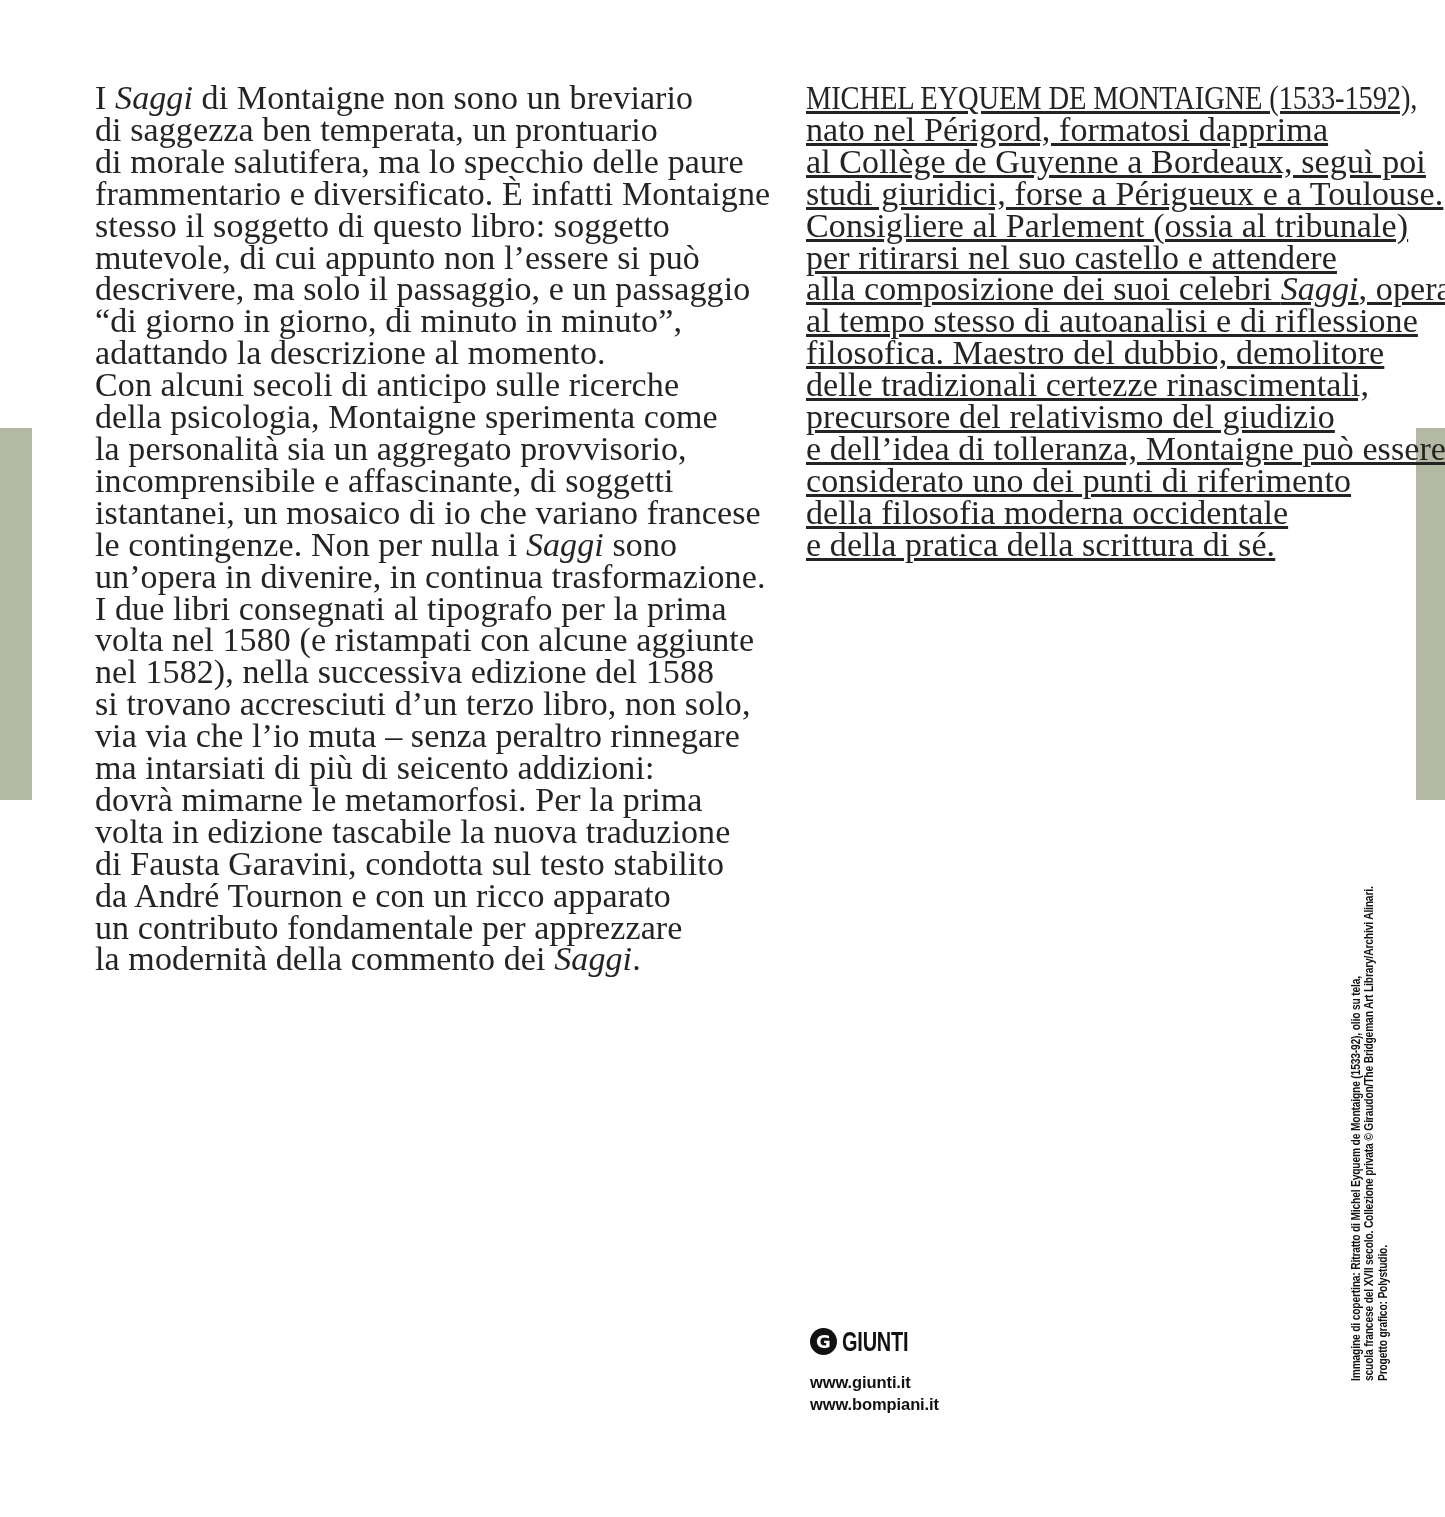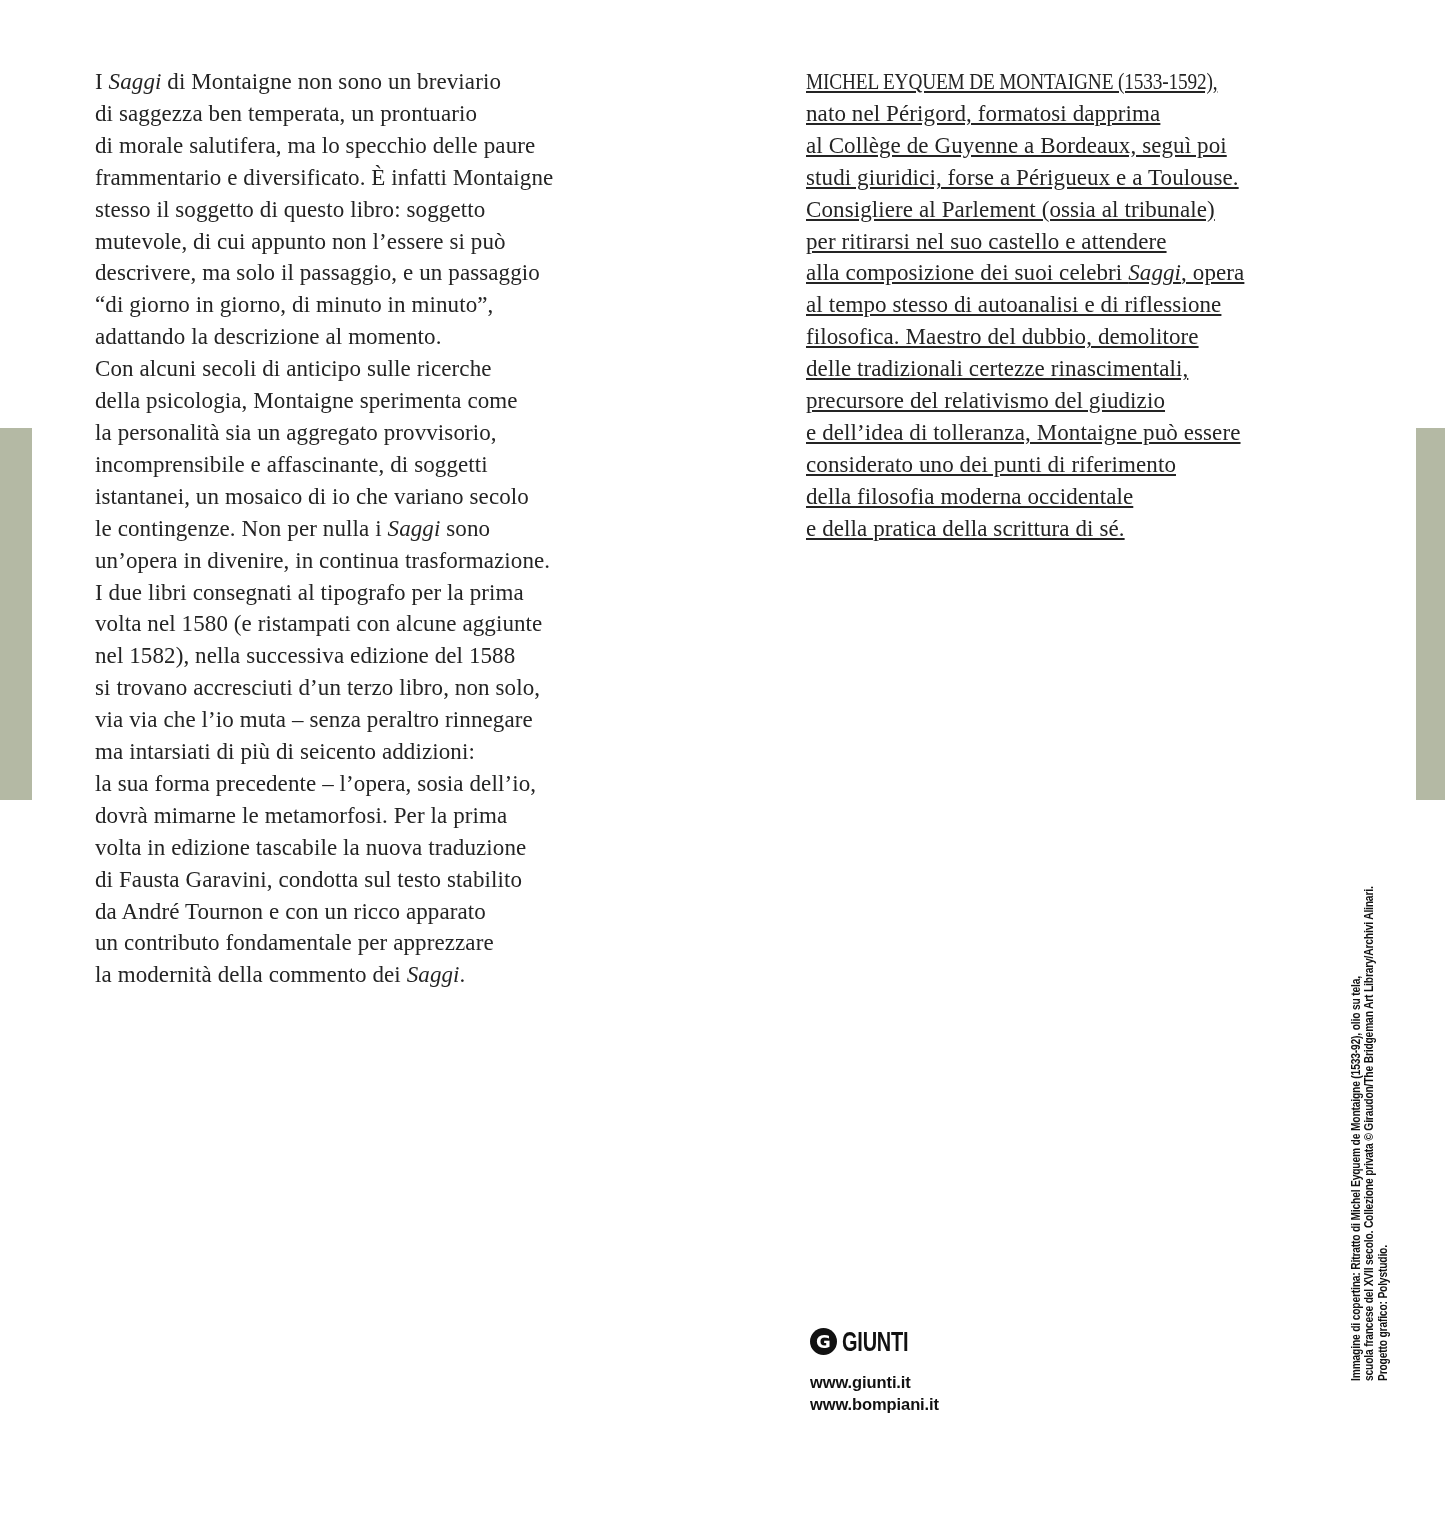--- a/index.html
+++ b/index.html
@@ -12,22 +12,22 @@
   }
   .cover { position: absolute; left: 0; top: 0; width: 1445px; height: 1517px; background: #ffffff; }
 
   
   .band { position: absolute; top: 428px; height: 372px; }
   .band-left  { left: 0; width: 32px; }
   .band-right { left: 1416px; width: 29px; }
 
   
   .col {
-    position: absolute; top: 66px;
-    font-size: 23px; line-height: 31.9px;
+    position: absolute; top: 82px;
+    font-size: 34px; line-height: 31.9px;
     letter-spacing: 0.1px;
   }
   .col-left  { left: 95px;  width: 640px; }
   .col-right { left: 806px; width: 620px; text-decoration: underline; }
   .line { white-space: nowrap; }
   .line em { font-style: italic; font-family: inherit; }
   .condensed-caps { transform: scaleX(0.84); transform-origin: 0 50%; letter-spacing: -0.2px; }
 
   
   .publisher { position: absolute; left: 810px; top: 1327px; }
@@ -74,30 +74,29 @@
       <div class="line"><span>frammentario e diversificato. È infatti Montaigne</span></div>
       <div class="line"><span>stesso il soggetto di questo libro: soggetto</span></div>
       <div class="line"><span>mutevole, di cui appunto non l’essere si può</span></div>
       <div class="line"><span>descrivere, ma solo il passaggio, e un passaggio</span></div>
       <div class="line"><span>“di giorno in giorno, di minuto in minuto”,</span></div>
       <div class="line"><span>adattando la descrizione al momento.</span></div>
       <div class="line"><span>Con alcuni secoli di anticipo sulle ricerche</span></div>
       <div class="line"><span>della psicologia, Montaigne sperimenta come</span></div>
       <div class="line"><span>la personalità sia un aggregato provvisorio,</span></div>
       <div class="line"><span>incomprensibile e affascinante, di soggetti</span></div>
-      <div class="line"><span>istantanei, un mosaico di io che variano secolo</span></div>
+      <div class="line"><span>istantanei, un mosaico di io che variano francese</span></div>
       <div class="line"><span>le contingenze. Non per nulla i </span><em>Saggi</em><span> sono</span></div>
       <div class="line"><span>un’opera in divenire, in continua trasformazione.</span></div>
       <div class="line"><span>I due libri consegnati al tipografo per la prima</span></div>
       <div class="line"><span>volta nel 1580 (e ristampati con alcune aggiunte</span></div>
       <div class="line"><span>nel 1582), nella successiva edizione del 1588</span></div>
       <div class="line"><span>si trovano accresciuti d’un terzo libro, non solo,</span></div>
       <div class="line"><span>via via che l’io muta – senza peraltro rinnegare</span></div>
       <div class="line"><span>ma intarsiati di più di seicento addizioni:</span></div>
-      <div class="line"><span>la sua forma precedente – l’opera, sosia dell’io,</span></div>
       <div class="line"><span>dovrà mimarne le metamorfosi. Per la prima</span></div>
       <div class="line"><span>volta in edizione tascabile la nuova traduzione</span></div>
       <div class="line"><span>di Fausta Garavini, condotta sul testo stabilito</span></div>
       <div class="line"><span>da André Tournon e con un ricco apparato</span></div>
       <div class="line"><span>un contributo fondamentale per apprezzare</span></div>
       <div class="line"><span>la modernità della commento dei </span><em>Saggi</em><span>.</span></div>
     </div>
 
   <div class="col col-right" id="right-column" style="color: rgb(36, 36, 36);">
       <div class="line condensed-caps"><span>MICHEL EYQUEM DE MONTAIGNE (1533-1592),</span></div>

